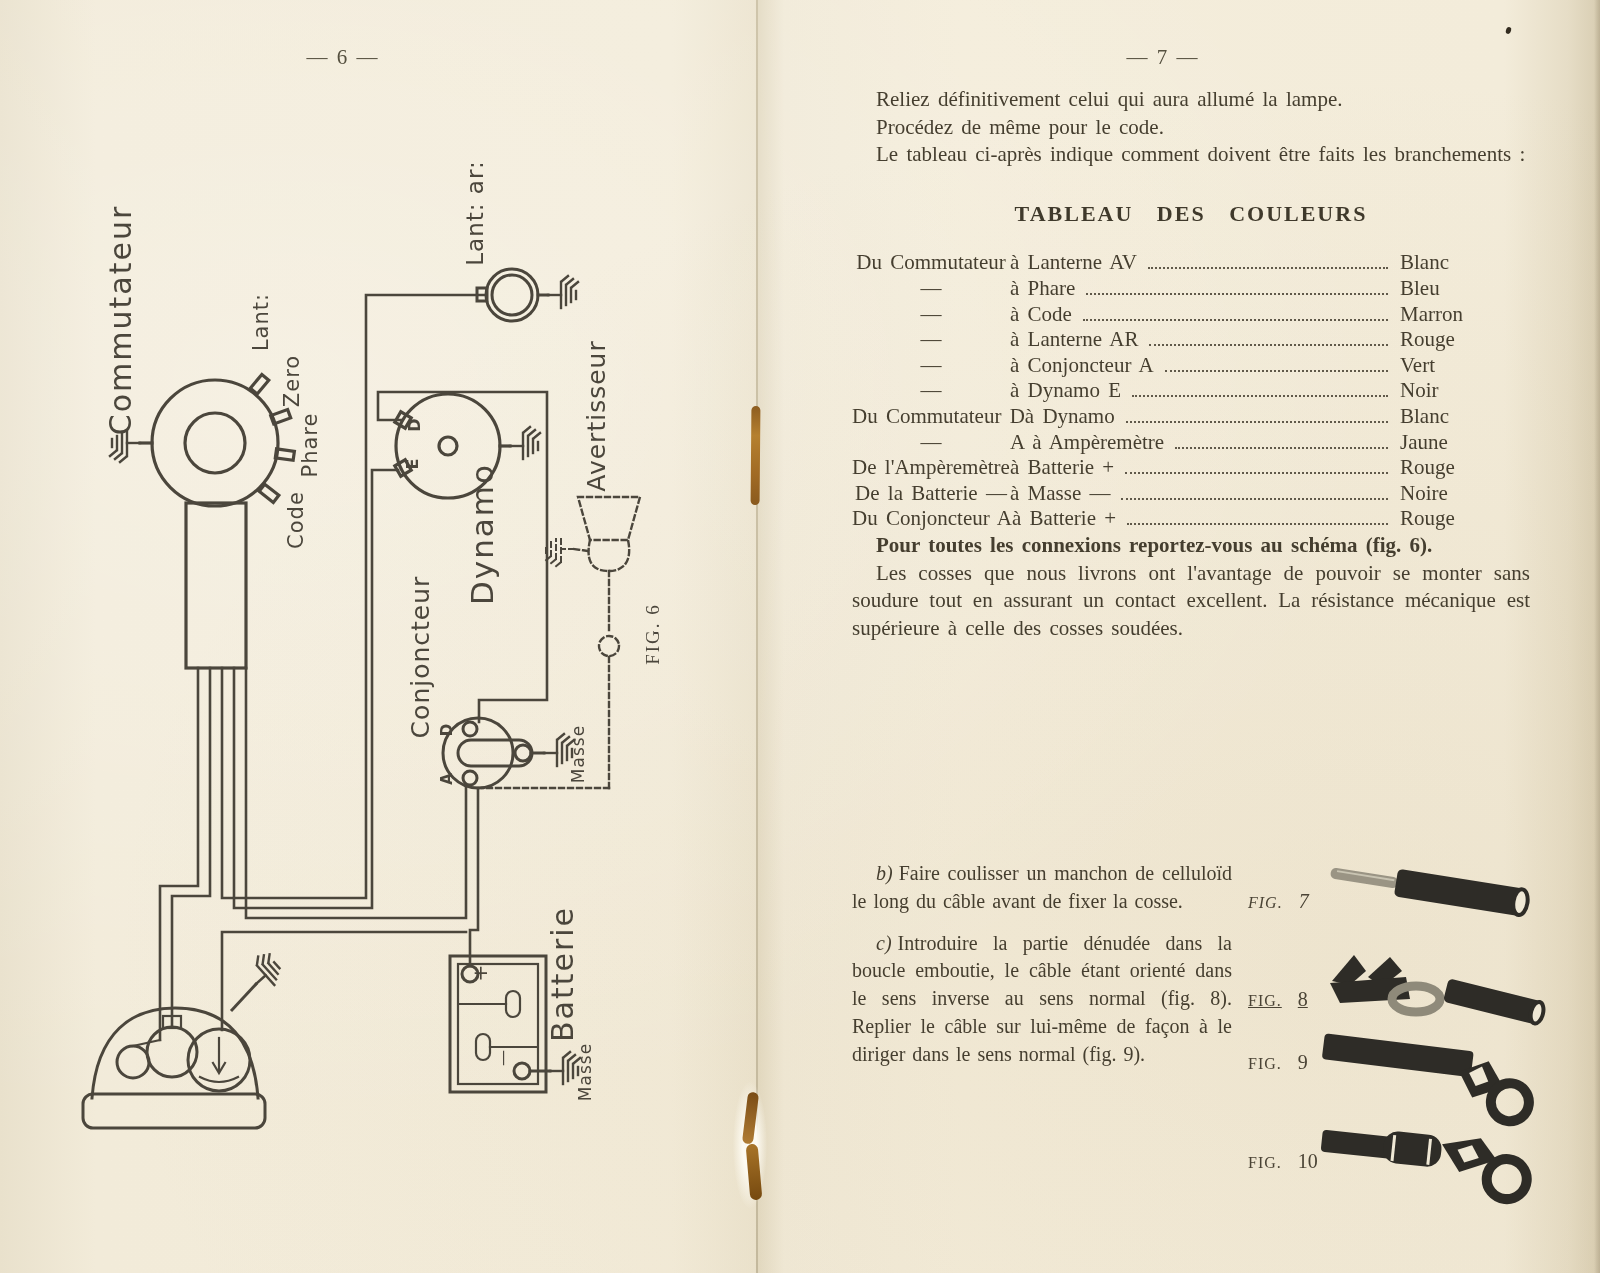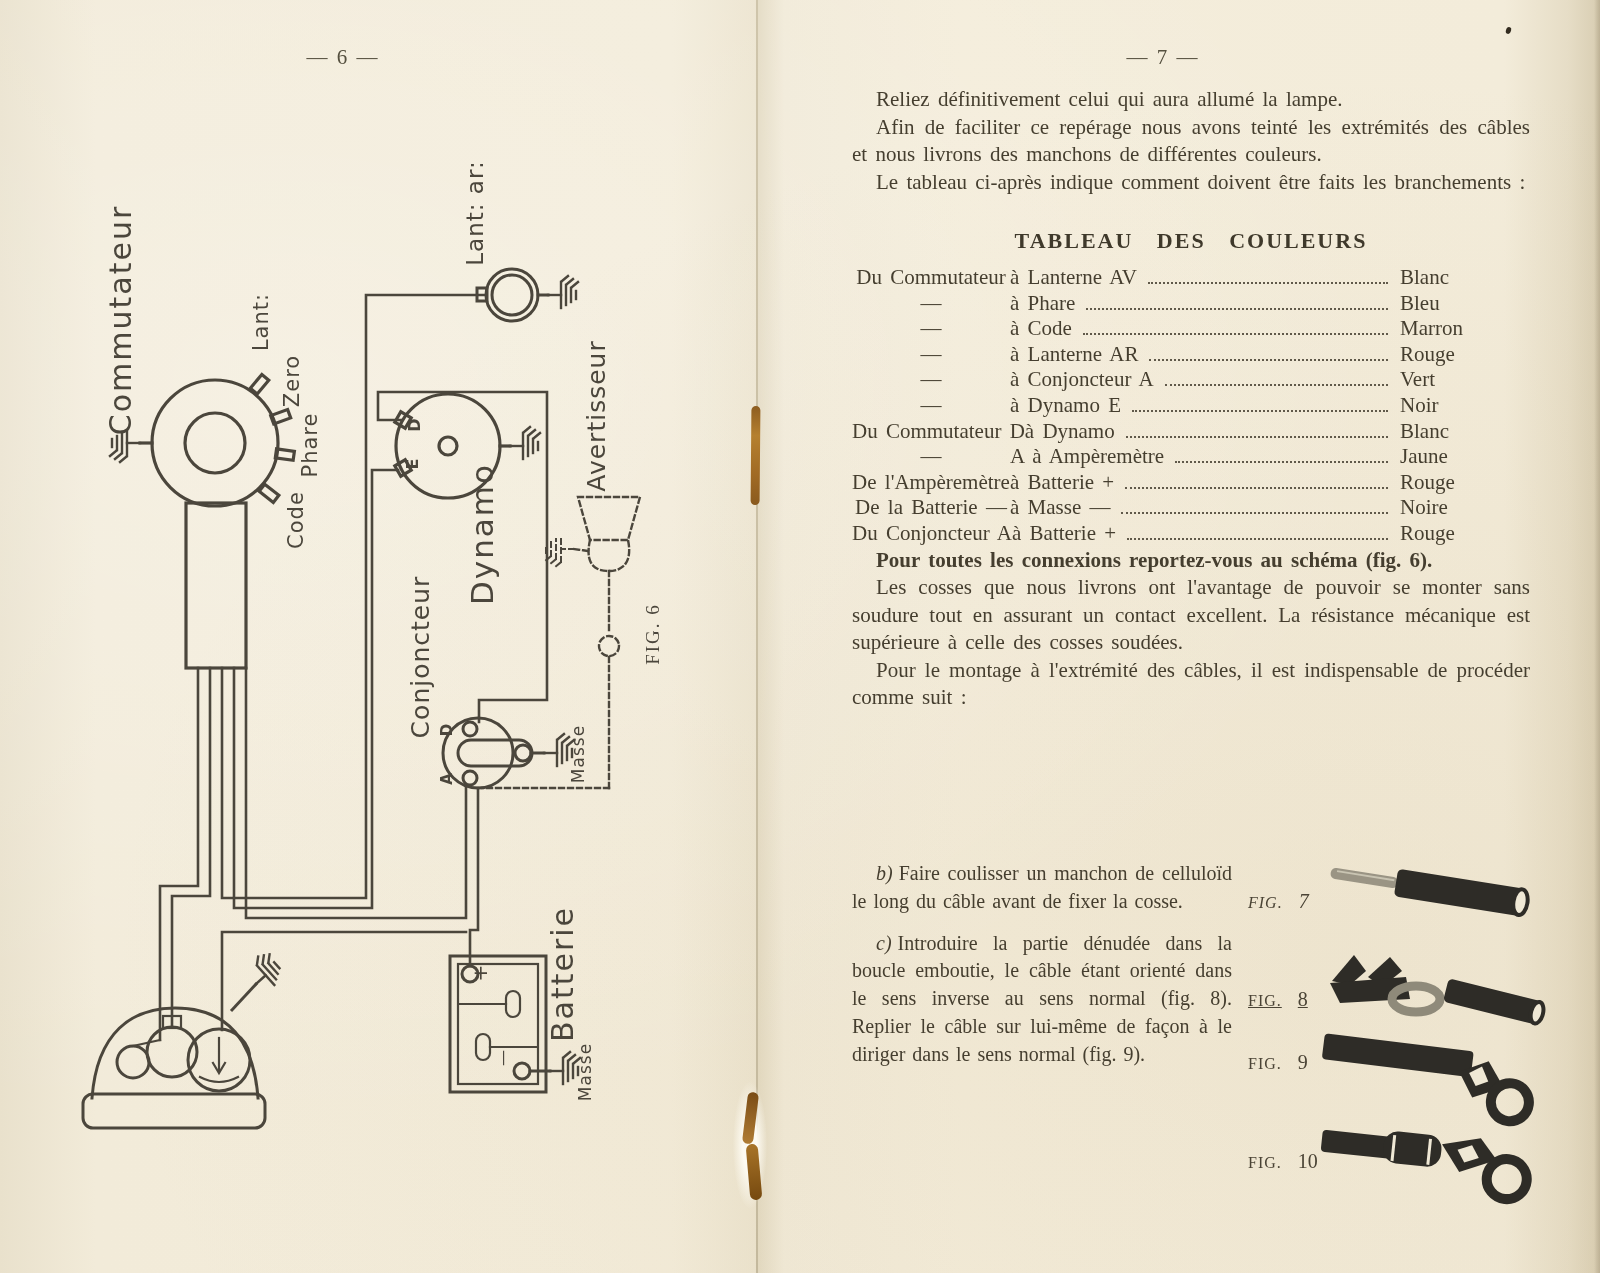--- a/index.html
+++ b/index.html
@@ -30,21 +30,21 @@
   .page-right{left:790px;width:810px;}
   .pagenum{position:absolute;top:45px;width:110px;text-align:center;font-size:21px;
     letter-spacing:2px;color:#55503f;}
   .pagenum.left6{left:288px;}
   .pagenum.right7{left:318px;}
 
   
   .content{position:absolute;left:62px;top:86px;width:678px;font-size:21px;line-height:27.6px;
     text-align:justify;color:#453e2f;word-spacing:3px;}
   .content p{margin:0;text-indent:24px;}
-  .tbl-title{margin:31px 0 10px 0;text-align:center;font-size:22px;font-weight:bold;
+  .tbl-title{margin:31px 0 23px 0;text-align:center;font-size:22px;font-weight:bold;
     letter-spacing:2px;word-spacing:16px;color:#3f392b;text-indent:0;}
   .ctable{margin-top:2px;}
   .crow{display:flex;align-items:baseline;line-height:25.6px;white-space:nowrap;}
   .c-from{flex:0 0 158px;text-align:center;}
   .c-mid{padding-right:2px;}
   .leader{flex:1 1 auto;border-bottom:2px dotted #60594a;margin:0 12px 5px 9px;min-width:26px;}
   .c-color{flex:0 0 130px;text-align:left;}
   .after{margin-top:24px;font-weight:bold;}
   .step-a{margin-top:13px;}
   .steps-col{position:absolute;left:62px;top:860px;width:380px;font-size:20px;line-height:27.8px;
@@ -204,21 +204,21 @@
       <div class="t2"></div>
   </div>
   <div class="speck"></div>
   <div class="edge-right"></div>
 
   <div class="page page-right">
     <div class="pagenum right7">— 7 —</div>
 
     <div class="content">
       <p>Reliez définitivement celui qui aura allumé la lampe.</p>
-      <p>Afin de faciliter ce repérage nous avons teinté les extrémités des câbles et nous livrons des manchons de différentes couleurs.</p>
+      <p>Procédez de même pour le code.</p>
       <p>Le tableau ci-après indique comment doivent être faits les branchements :</p>
 
       <h2 class="tbl-title">TABLEAU DES COULEURS</h2>
 
       <div class="ctable">
         <div class="crow">
             <span class="c-from">Du Commutateur</span>
             <span class="c-mid">à Lanterne AV</span>
             <span class="leader"></span>
             <span class="c-color">Blanc</span>
@@ -280,21 +280,20 @@
         <div class="crow">
             <span class="c-from">Du Conjoncteur A</span>
             <span class="c-mid">à Batterie +</span>
             <span class="leader"></span>
             <span class="c-color">Rouge</span>
           </div>
       </div>
 
       <p class="after">Pour toutes les connexions reportez-vous au schéma (fig. 6).</p>
       <p>Les cosses que nous livrons ont l'avantage de pouvoir se monter sans soudure tout en assurant un contact excellent. La résistance mécanique est supérieure à celle des cosses soudées.</p>
-      <p>Pour le montage à l'extrémité des câbles, il est indispensable de procéder comme suit :</p>
 
     </div>
 
     <div class="steps-col">
       <p><i class="lead">b)</i><span>Faire coulisser un manchon de celluloïd le long du câble avant de fixer la cosse.</span></p>
       <p><i class="lead">c)</i><span>Introduire la partie dénudée dans la boucle emboutie, le câble étant orienté dans le sens inverse au sens normal (fig. 8). Replier le câble sur lui-même de façon à le diriger dans le sens normal (fig. 9).</span></p>
     </div>
 
     <div class="figlabel fl7"><span class="fcap">FIG.</span><span class="fnum">7</span></div>
     <div class="figlabel fl8"><span class="fcap">FIG.</span><span class="fnum">8</span></div>

